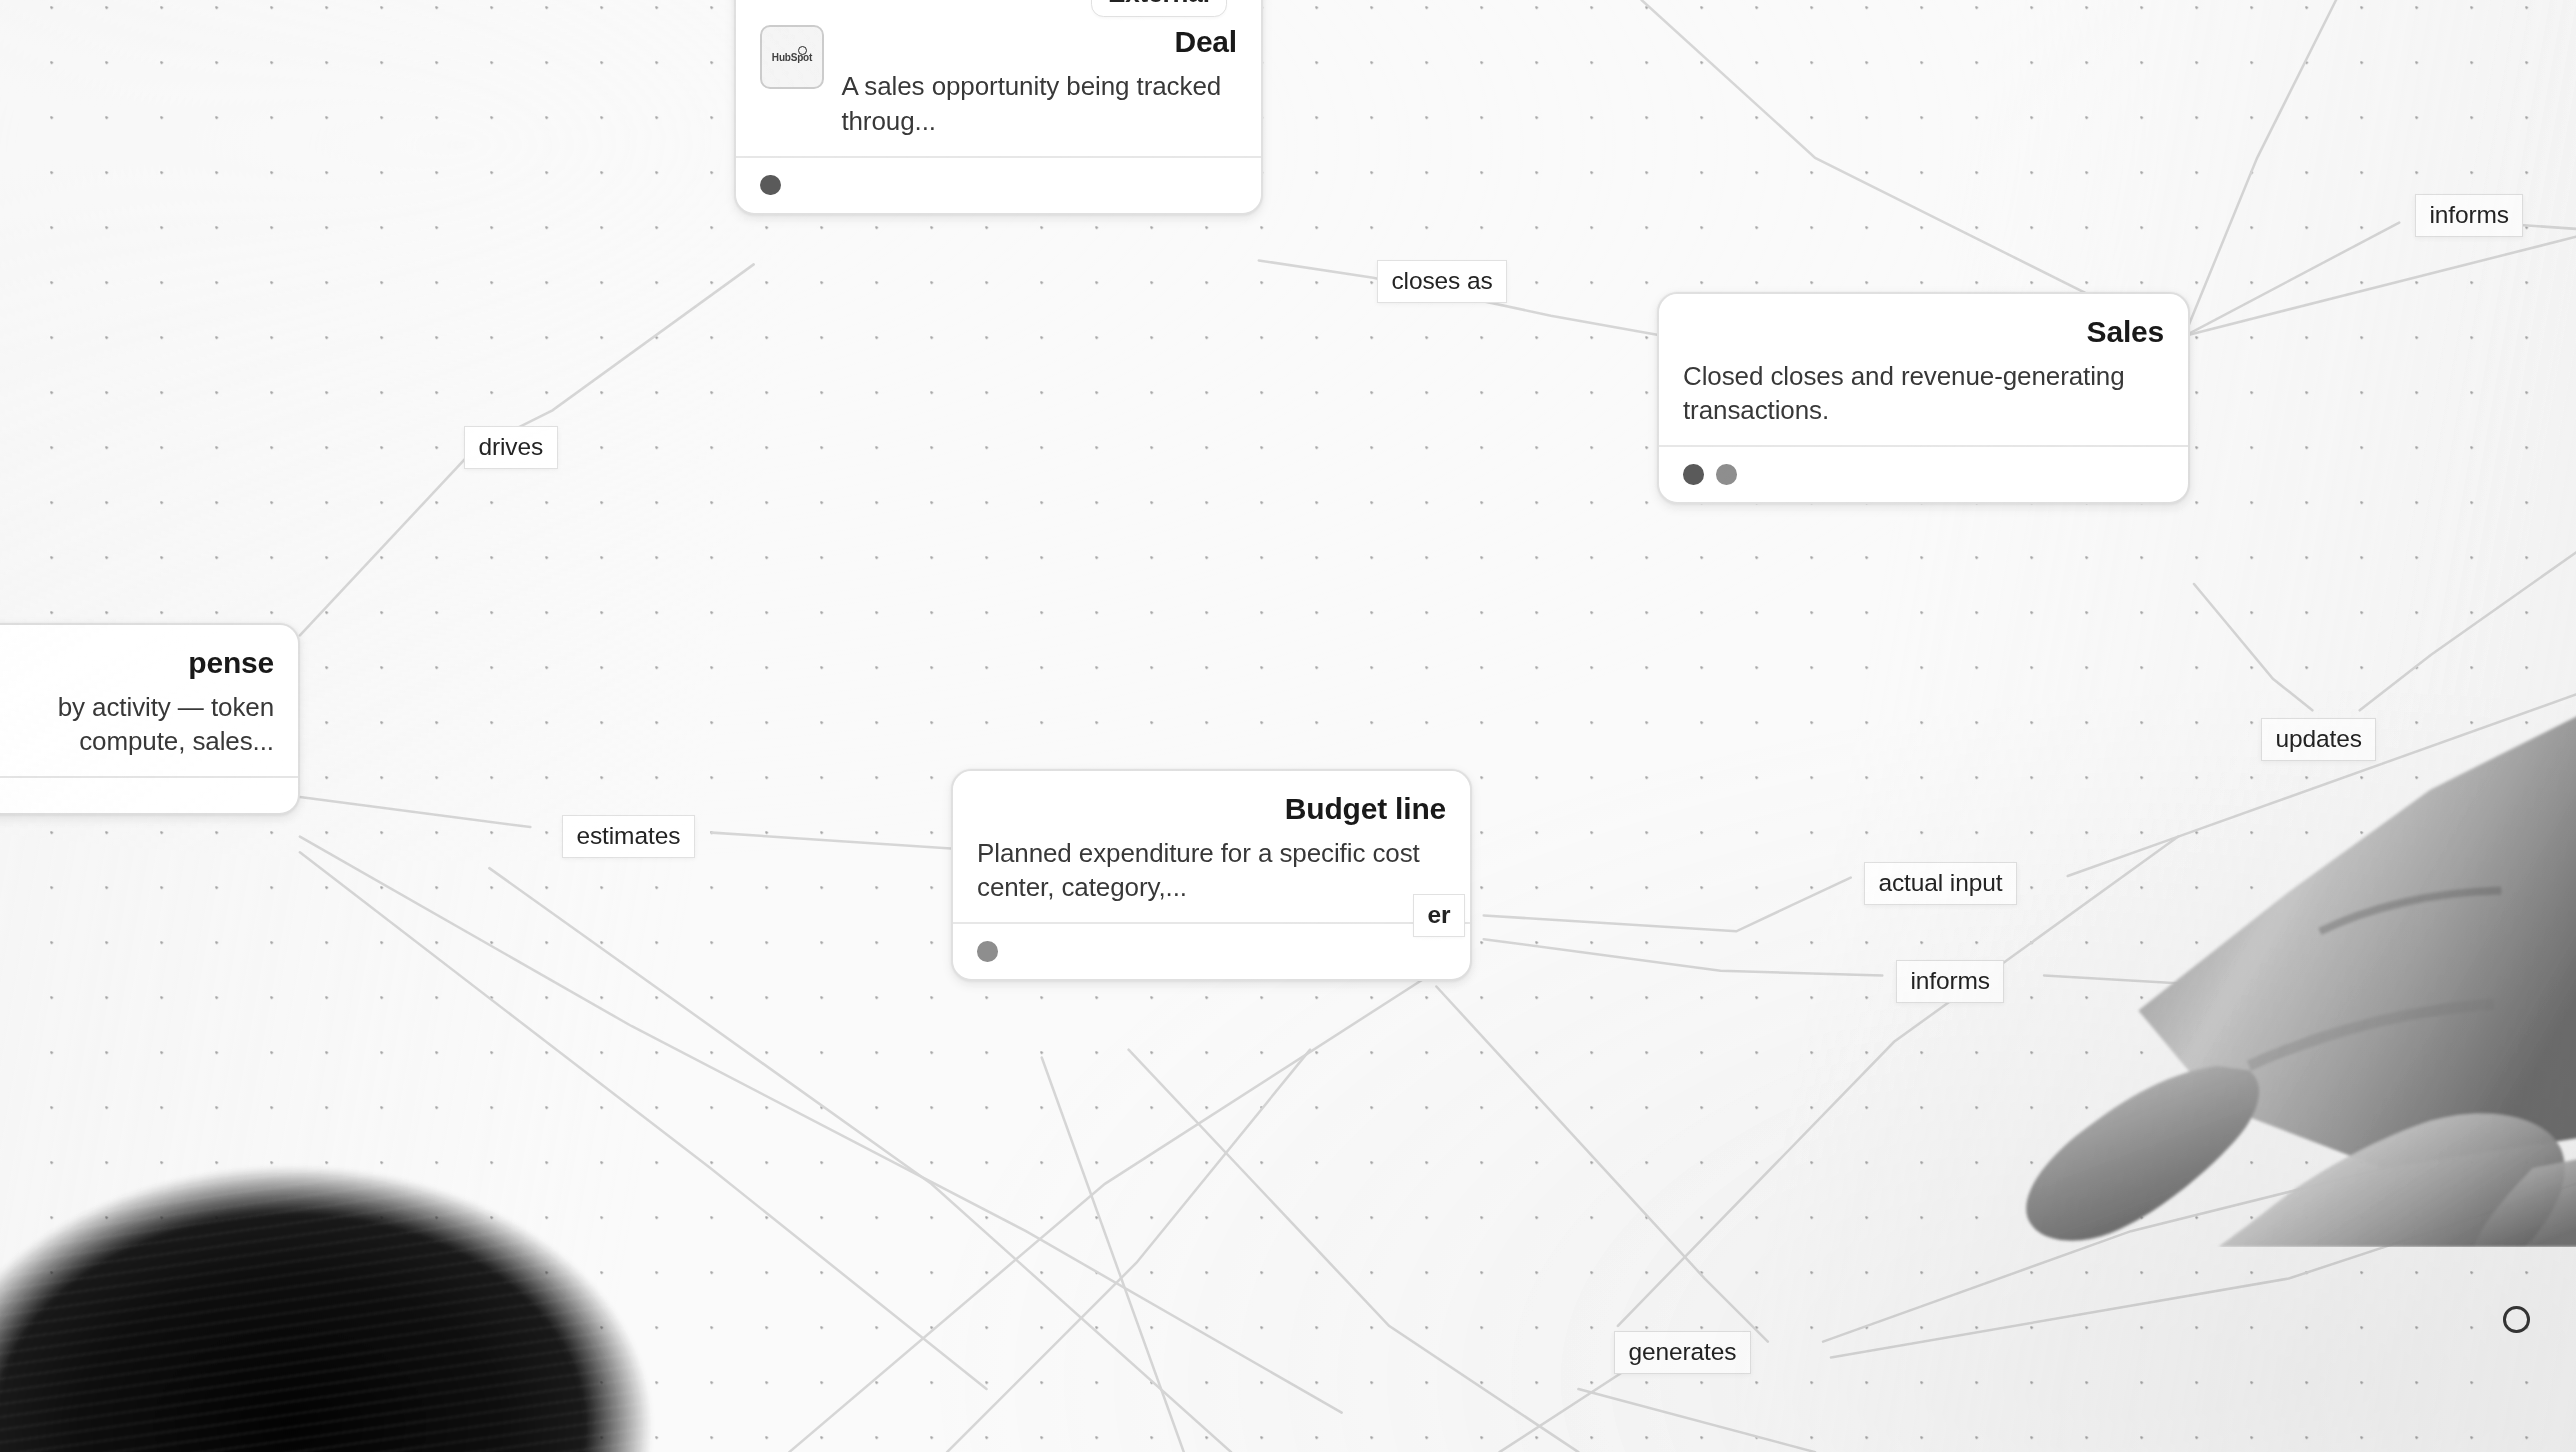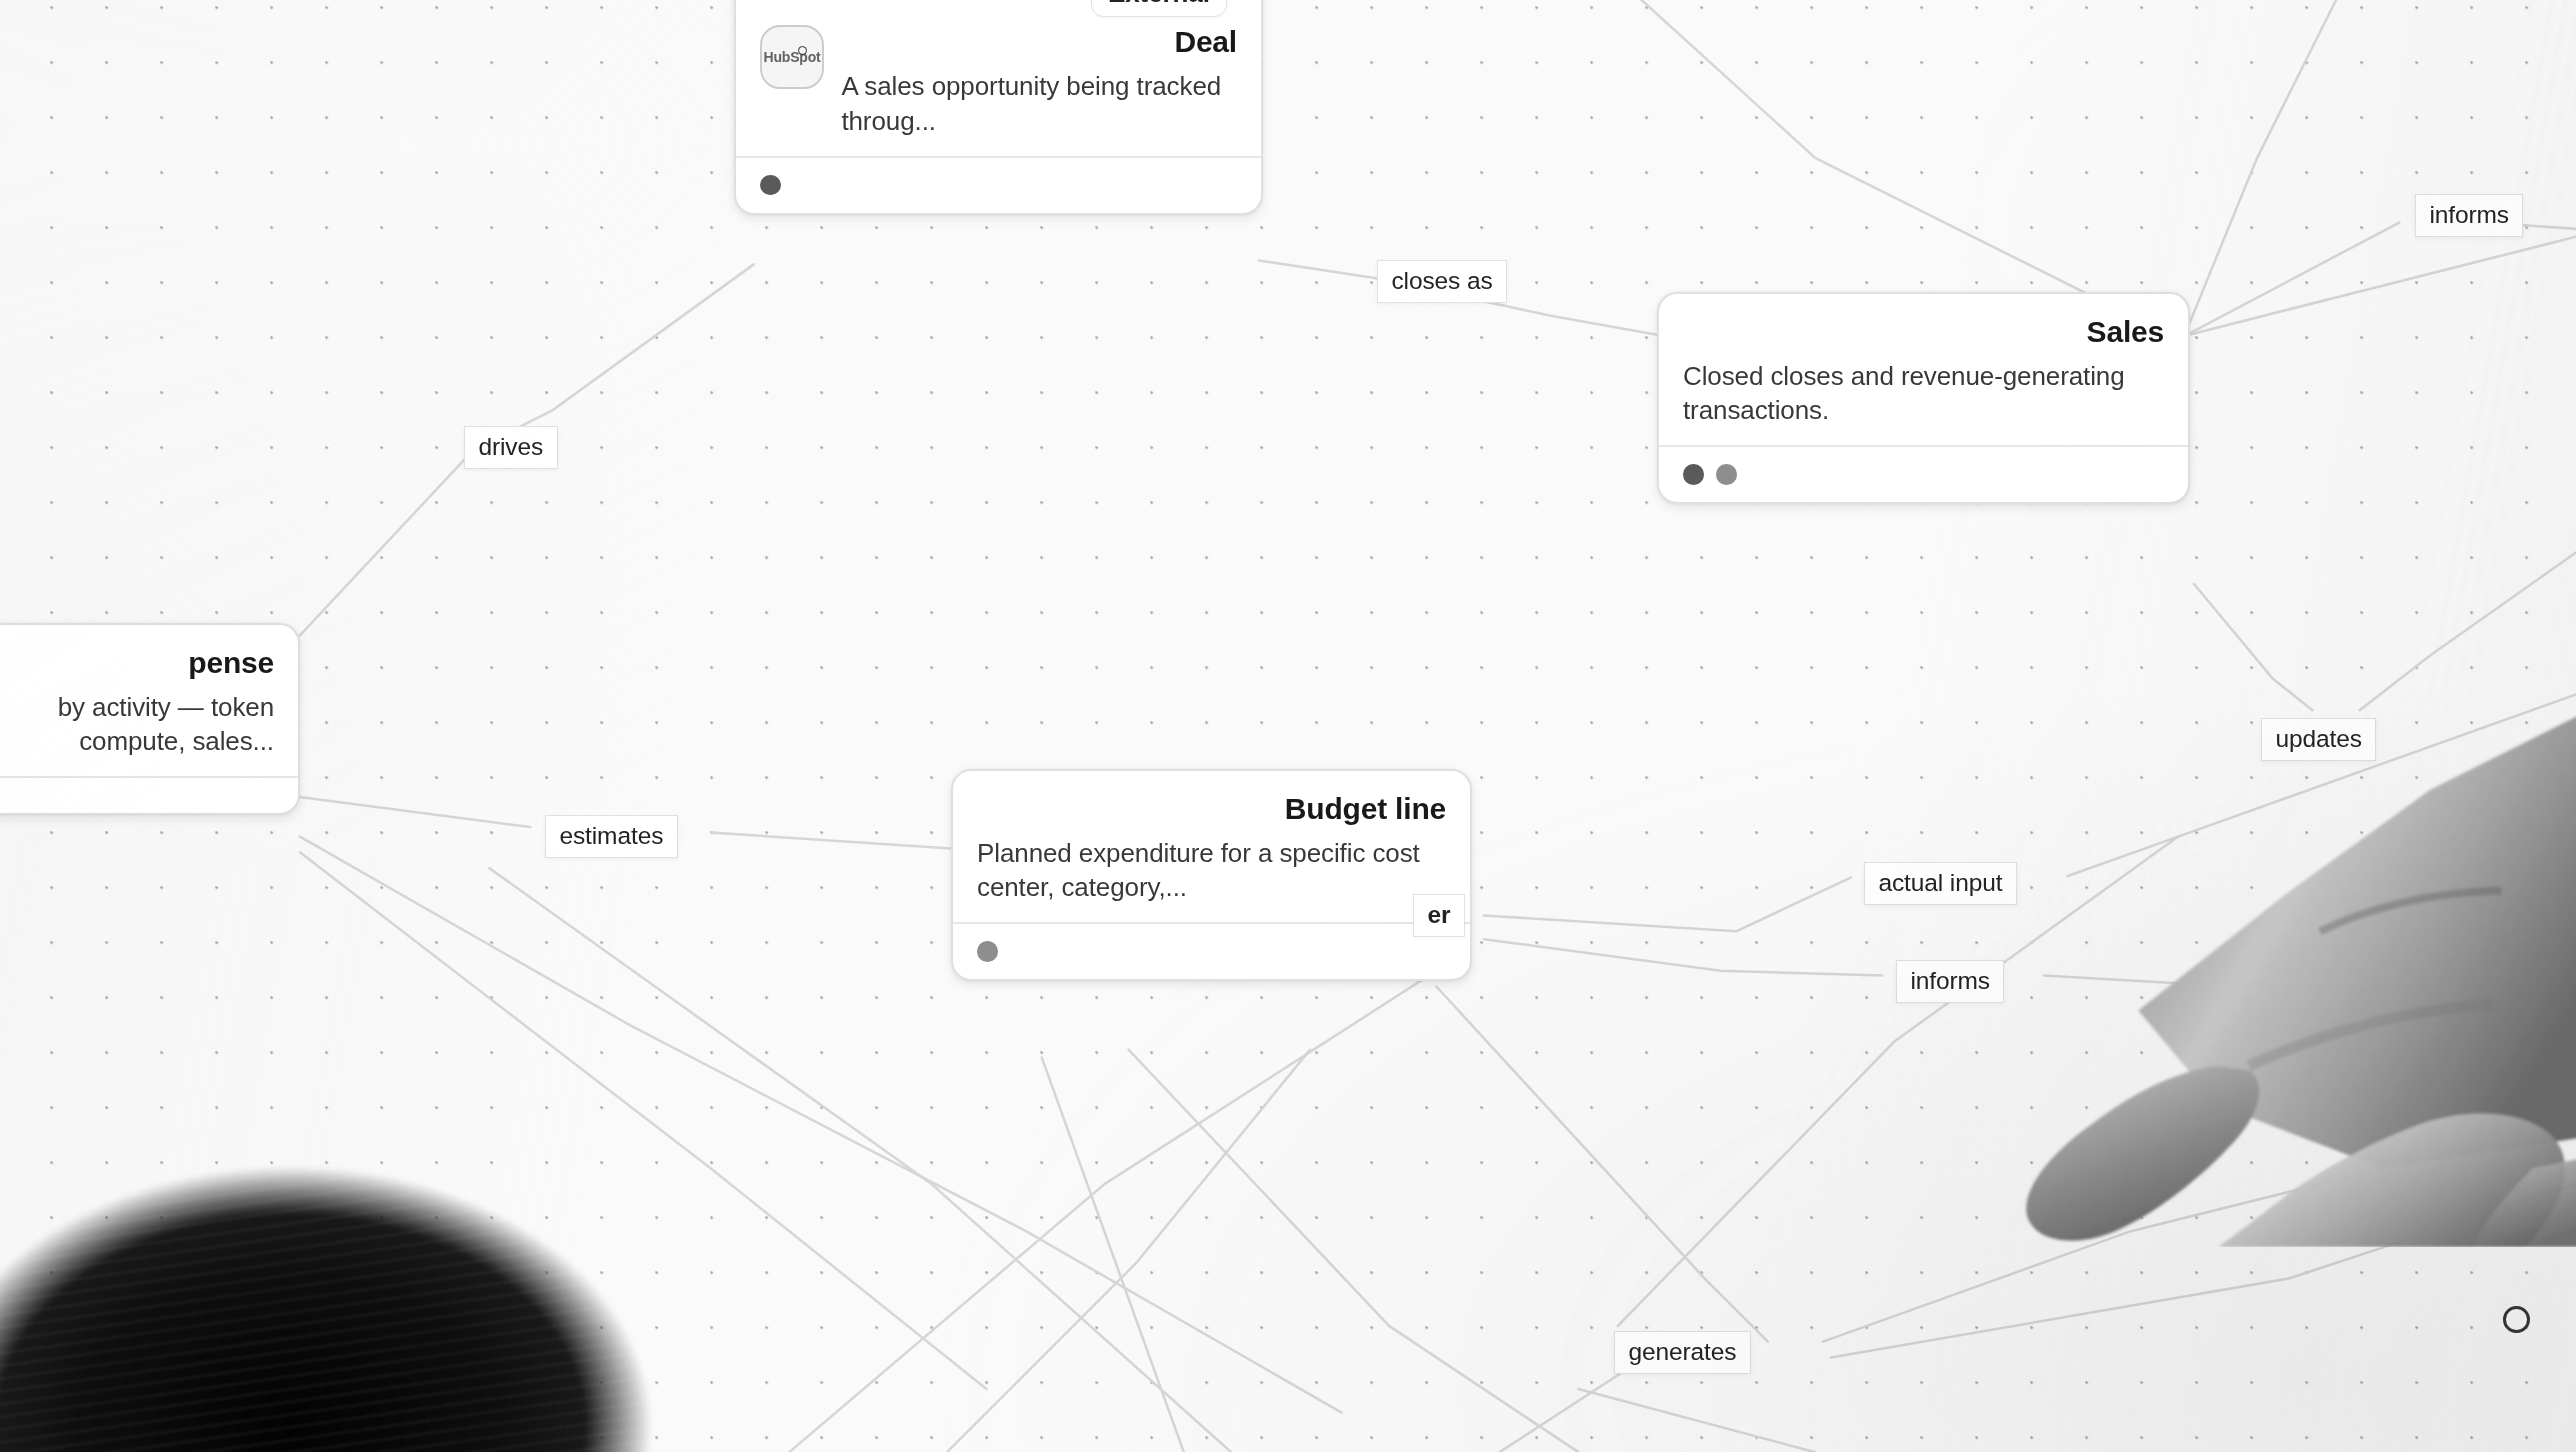--- a/index.html
+++ b/index.html
@@ -59,24 +59,24 @@
     padding:17.4px 24px;
     display:flex;align-items:center;gap:12.6px;
   }
   .dot{width:20.5px;height:20.5px;border-radius:50%;display:inline-block;}
   .dot-dark{background:#5b5b5e;}
   .dot-mid{background:#8d8d90;}
 
   
   .app-tile{
     width:60px;height:60px;flex:0 0 60px;
-    border:2px solid #c9c9c9;border-radius:20px;
+    border:2px solid #c9c9c9;border-radius:10px;
     background:#f0f0f0;
     display:flex;align-items:center;justify-content:center;
-    font-size:14px;font-weight:bold;color:#15803d;
+    font-size:10px;font-weight:bold;color:#6d28d9;
     letter-spacing:-0.2px;
     position:relative;
   }
   .app-tile .sprocket{
     position:absolute;left:36px;top:19px;width:7px;height:7px;
     border:1.6px solid #2a2a2a;border-radius:50%;
   }
 
   
   .badge{
@@ -245,21 +245,21 @@
   </div>
 
   <div class="badge" data-name="edge-label-drives" style="left:464px;top:426px;">
     <span data-name="edge-label-text">drives</span>
   </div>
 
   <div class="badge" data-name="edge-label-updates" style="left:2261px;top:718px;">
     <span data-name="edge-label-text">updates</span>
   </div>
 
-  <div class="badge" data-name="edge-label-estimates" style="left:545px;top:815px;">
+  <div class="badge" data-name="edge-label-estimates" style="left:562px;top:815px;">
     <span data-name="edge-label-text">estimates</span>
   </div>
 
   <div class="badge" data-name="edge-label-actual-input" style="left:1864px;top:862px;">
     <span data-name="edge-label-text">actual input</span>
   </div>
 
   <div class="badge" data-name="edge-label-informs-mid" style="left:1896px;top:960px;">
     <span data-name="edge-label-text">informs</span>
   </div>

